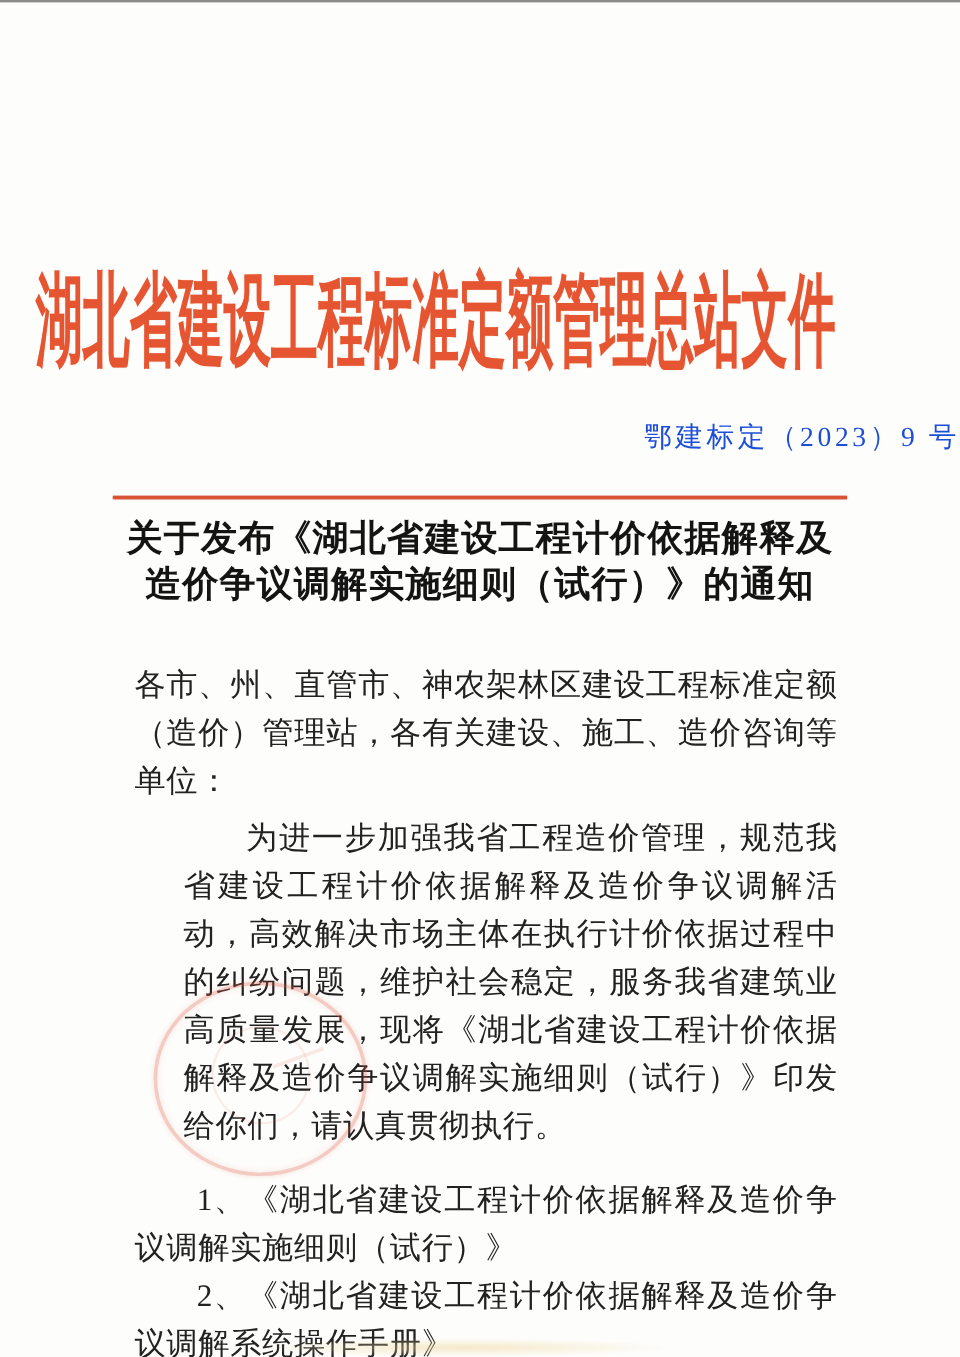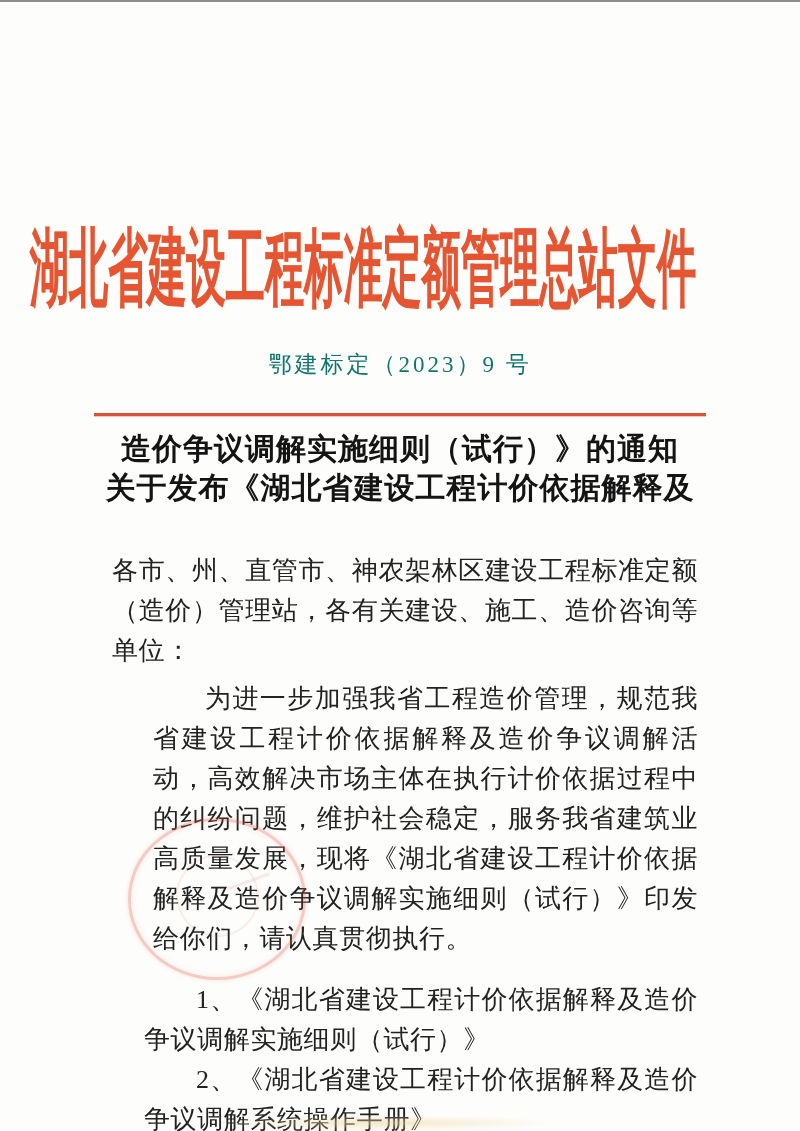--- a/index.html
+++ b/index.html
@@ -42,24 +42,24 @@
     color: #e65531;
     transform: scale(0.49, 1.06);
     transform-origin: 50% 50%;
     text-shadow: 0 0 1px rgba(230,85,49,0.55);
   }
   .doc-number {
     position: absolute;
     top: 349px;
     left: 0;
     width: 100%;
-    text-align: center;
+    text-align: right;
     font-size: 23px;
     letter-spacing: 3px;
-    color: #0f766e;
+    color: #1d4ed8;
   }
   .red-rule {
     position: absolute;
     top: 413px;
     left: 94px;
     width: 612px;
     height: 3px;
     background: #d85335;
     box-shadow: 0 1px 1px rgba(216,83,53,0.35);
   }
@@ -93,21 +93,20 @@
   }
   .attachments {
     margin-top: 21px;
   }
   .attachments-label {
     text-indent: 2em;
   }
   .attachment-item {
     text-indent: 2em;
     text-align: justify;
-    margin-left: 32px;
   }
   
   .seal {
     position: absolute;
     left: 128px;
     top: 818px;
     width: 172px;
     height: 156px;
     border: 3px solid rgba(221,90,66,0.30);
     border-radius: 50%;
@@ -154,22 +153,22 @@
 
   <div class="letterhead-wrap">
     <div class="letterhead">湖北省建设工程标准定额管理总站文件</div>
   </div>
 
   <div class="doc-number">鄂建标定（2023）9 号</div>
 
   <div class="red-rule"></div>
 
   <div class="doc-title">
+    <div>关于发布《湖北省建设工程计价依据解释及</div>
     <div>造价争议调解实施细则（试行）》的通知</div>
-    <div>关于发布《湖北省建设工程计价依据解释及</div>
   </div>
 
   <div class="body-block">
     <div class="salutation">各市、州、直管市、神农架林区建设工程标准定额（造价）管理站，各有关建设、施工、造价咨询等单位：</div>
     <div class="paragraph">为进一步加强我省工程造价管理，规范我省建设工程计价依据解释及造价争议调解活动，高效解决市场主体在执行计价依据过程中的纠纷问题，维护社会稳定，服务我省建筑业高质量发展，现将《湖北省建设工程计价依据解释及造价争议调解实施细则（试行）》印发给你们，请认真贯彻执行。</div>
     <div class="attachments">
       <div class="attachment-item">1、《湖北省建设工程计价依据解释及造价争议调解实施细则（试行）》</div>
       <div class="attachment-item">2、《湖北省建设工程计价依据解释及造价争议调解系统操作手册》</div>
     </div>
   </div>

